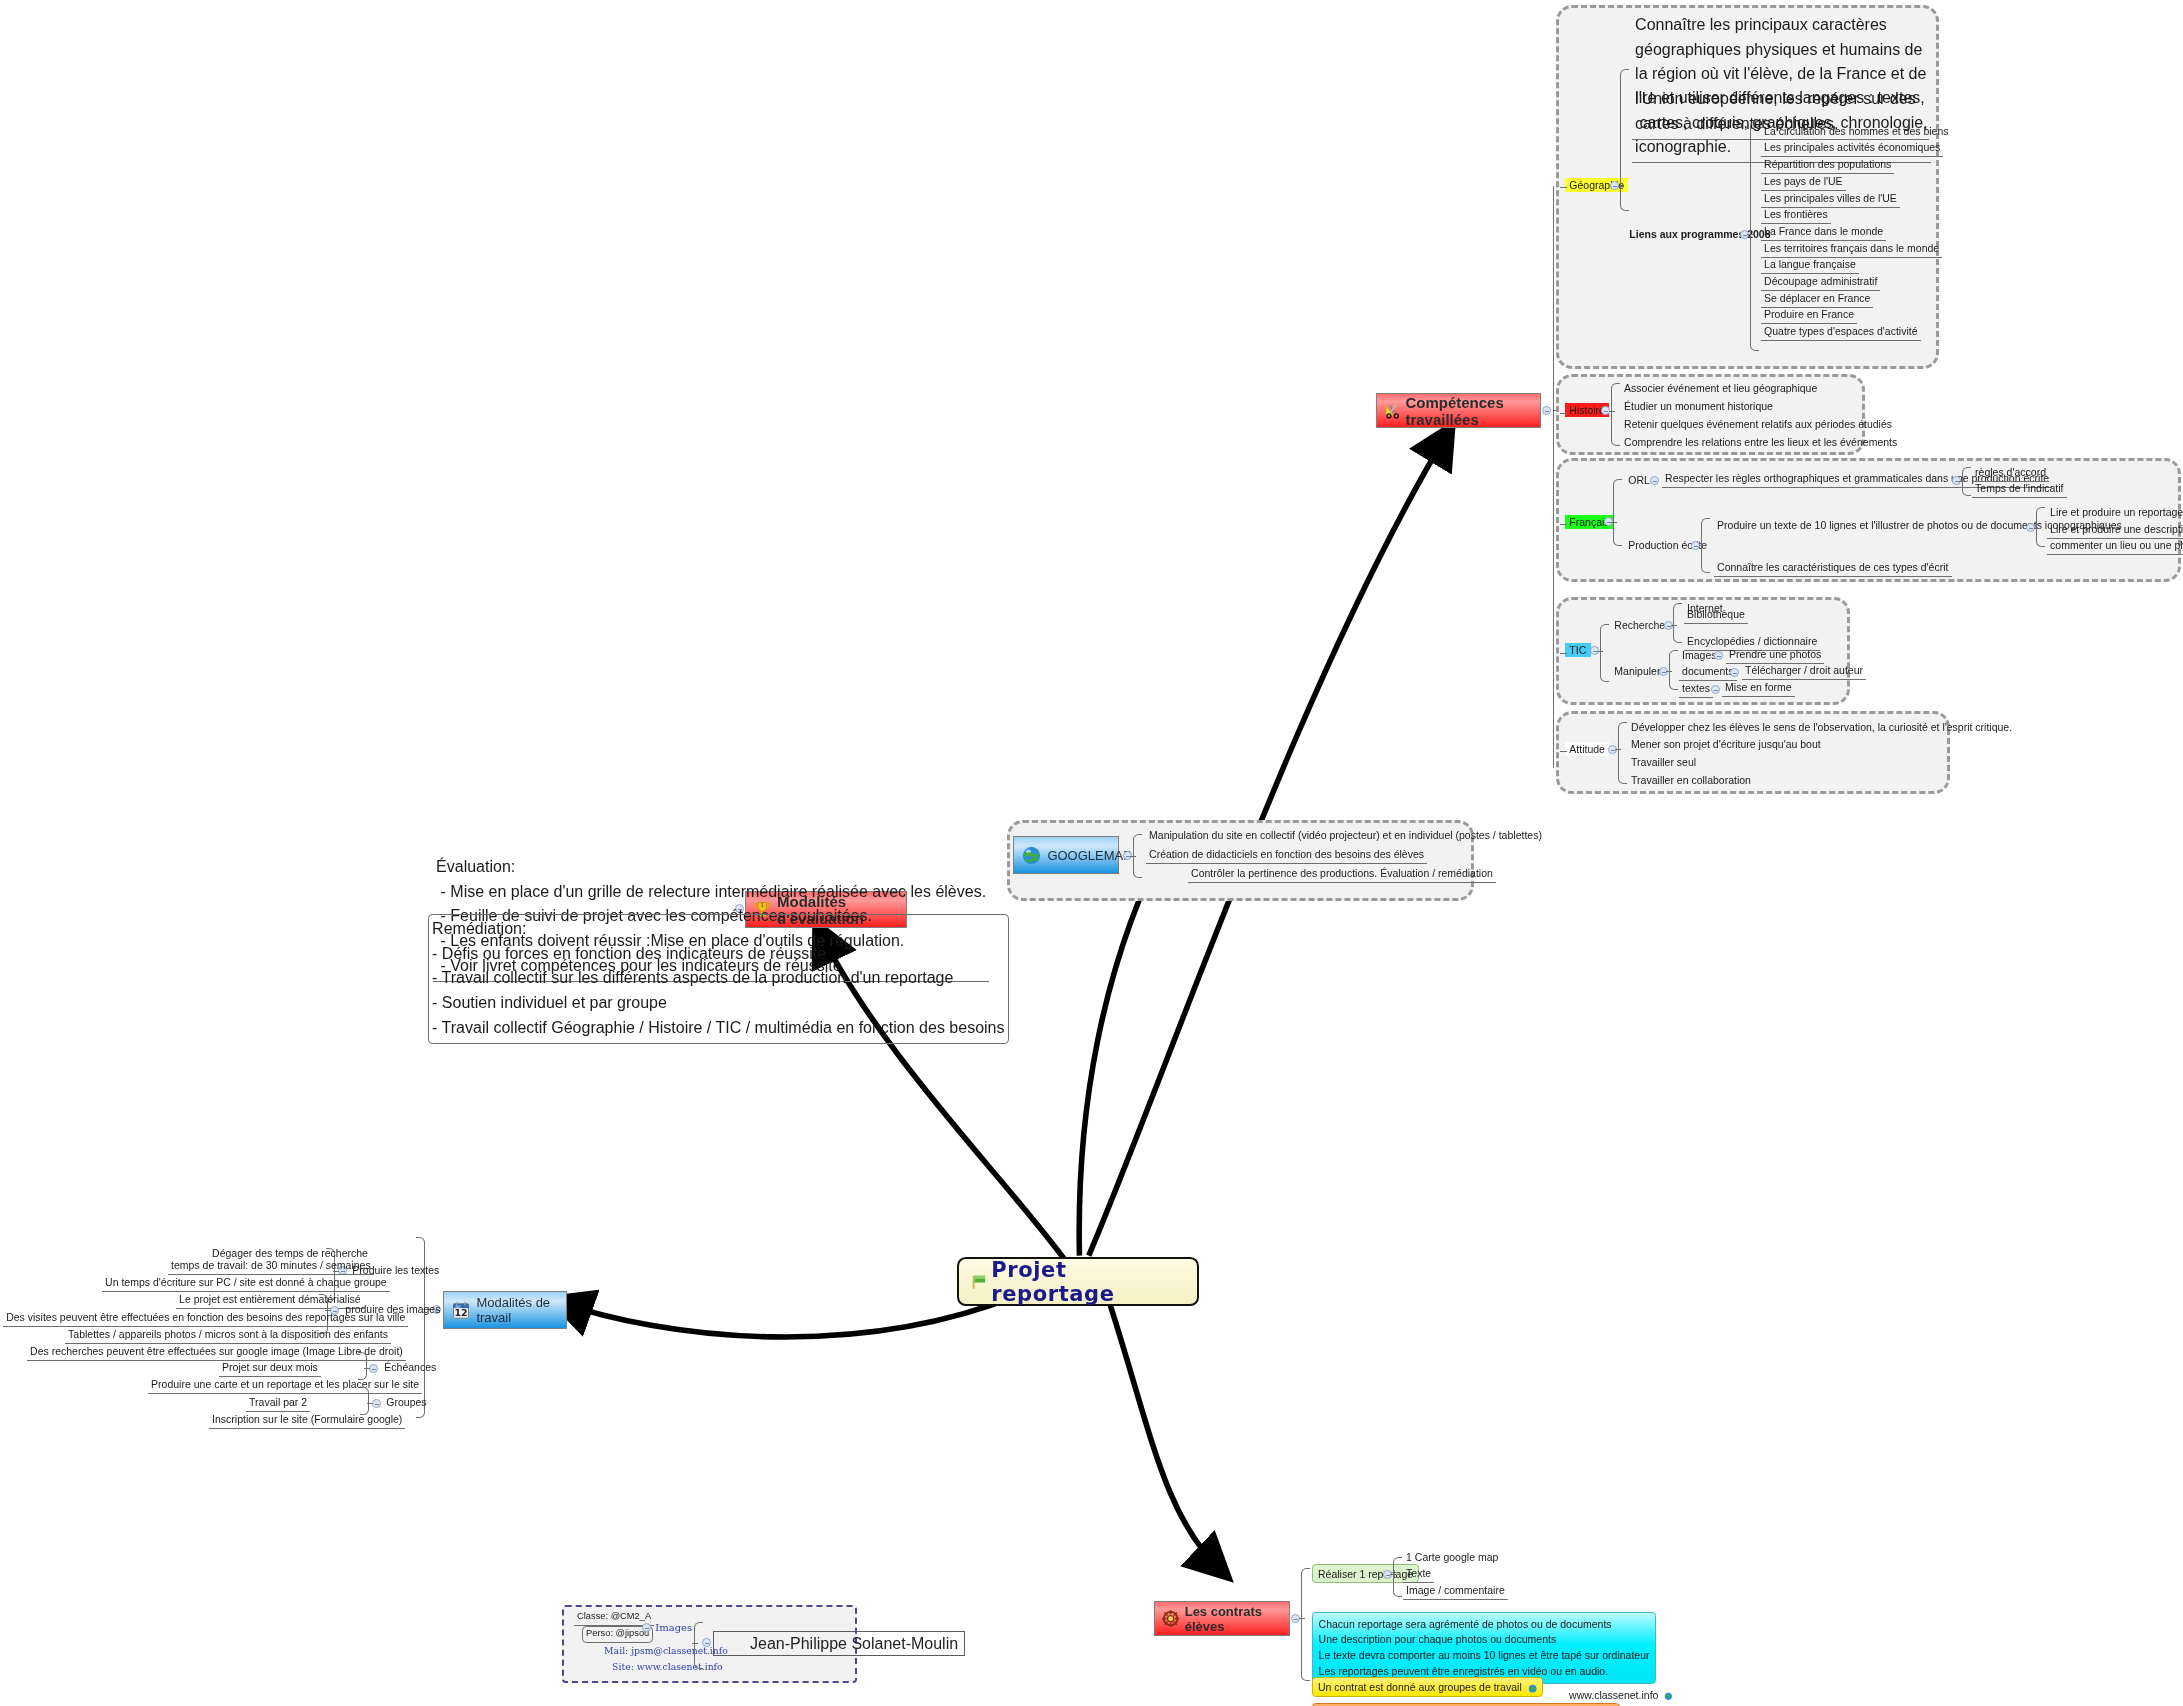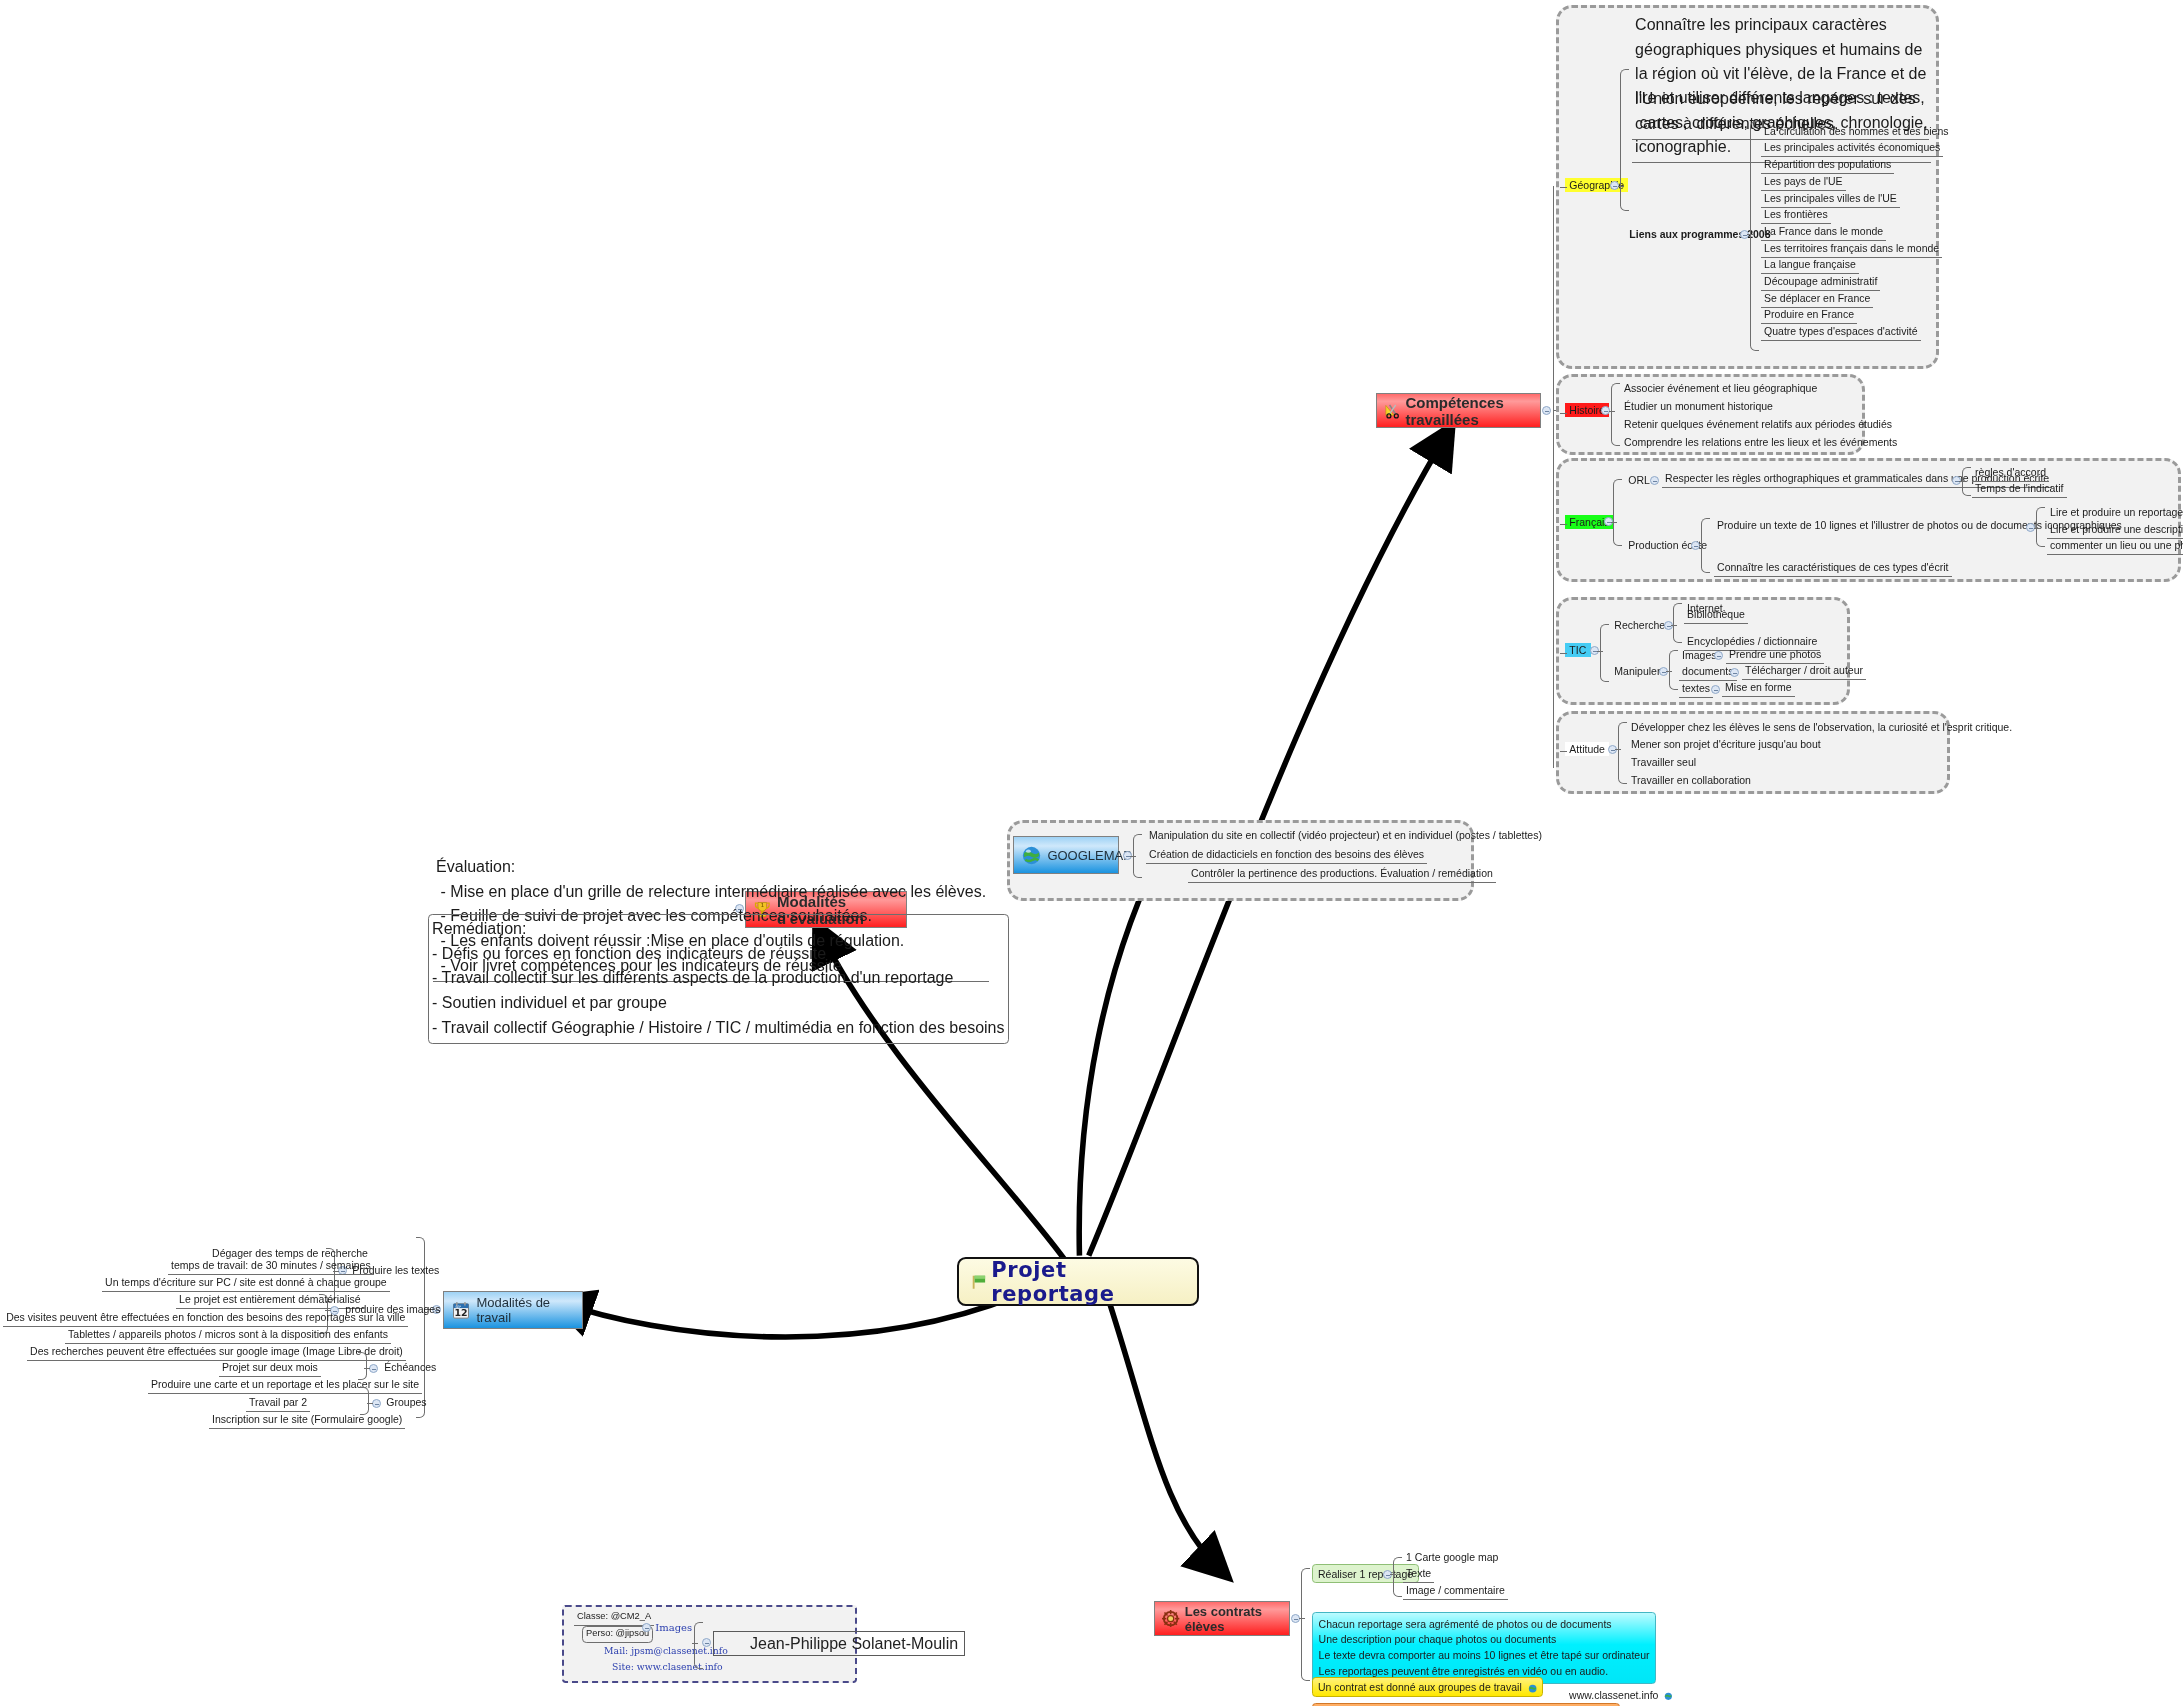--- a/index.html
+++ b/index.html
@@ -264,21 +264,21 @@
  - Mise en place d'un grille de relecture intermédiaire réalisée avec les élèves.
  - Feuille de suivi de projet avec les compétences souhaitées.
  - Les enfants doivent réussir :Mise en place d'outils de régulation.
  - Voir livret compétences pour les indicateurs de réussite</div>
 <div class="multi box" style="left:428px;top:914px;">Remédiation:
 - Défis ou forces en fonction des indicateurs de réussite
 - Travail collectif sur les différents aspects de la production d'un reportage
 - Soutien individuel et par groupe
 - Travail collectif Géographie / Histoire / TIC / multimédia en fonction des besoins</div>
 
-<div class="mainnode blue-node" style="left:443px;top:1291px;width:140px;height:38px;font-size:13px;">
+<div class="mainnode blue-node" style="left:443px;top:1291px;width:124px;height:38px;font-size:13px;">
   <span class="ico">
     <svg width="20" height="20" viewBox="0 0 32 32" style="font-size:21px">
       <rect x="4" y="6" width="24" height="23" rx="2" fill="#f4f4f4" stroke="#777" stroke-width="1.5"></rect>
       <rect x="4" y="6" width="24" height="7" fill="#2a6fb0"></rect>
       <rect x="8" y="3" width="2.5" height="6" rx="1" fill="#999"></rect>
       <rect x="21" y="3" width="2.5" height="6" rx="1" fill="#999"></rect>
       <text x="7" y="12" font-size="5" fill="#fff" font-family="DejaVu Sans">SEP</text>
       <text x="16" y="26" font-size="15" fill="#222" text-anchor="middle" font-family="DejaVu Sans" font-weight="bold">12</text>
     </svg>
   </span>

